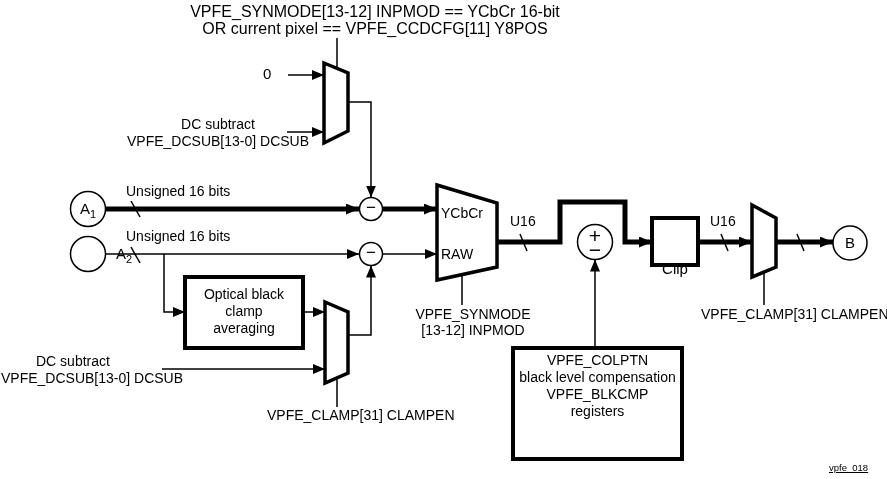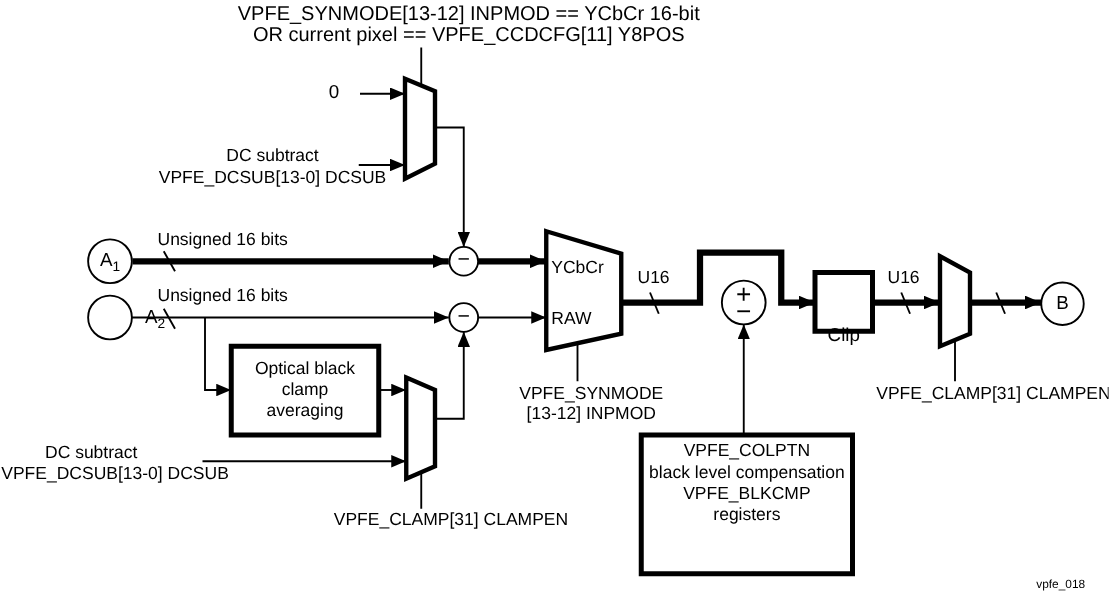--- a/index.html
+++ b/index.html
@@ -141,15 +141,15 @@
   <div class="lbl" style="left:36px;top:353px;">DC subtract</div>
   <div class="lbl" style="left:1px;top:370px;">VPFE_DCSUB[13-0] DCSUB</div>
 
   <div class="lbl ctr" style="left:513px;top:352px;width:169px;">
     <div>VPFE_COLPTN</div>
     <div>black level compensation</div>
     <div>VPFE_BLKCMP</div>
     <div>registers</div>
   </div>
 
-  <div class="lbl wm" style="left:829px;top:462px;">vpfe_018</div>
+  <div class="lbl wm" style="left:829px;top:462px;text-decoration:underline;">vpfe_018</div>
 
 </div>
 
 </body></html>

